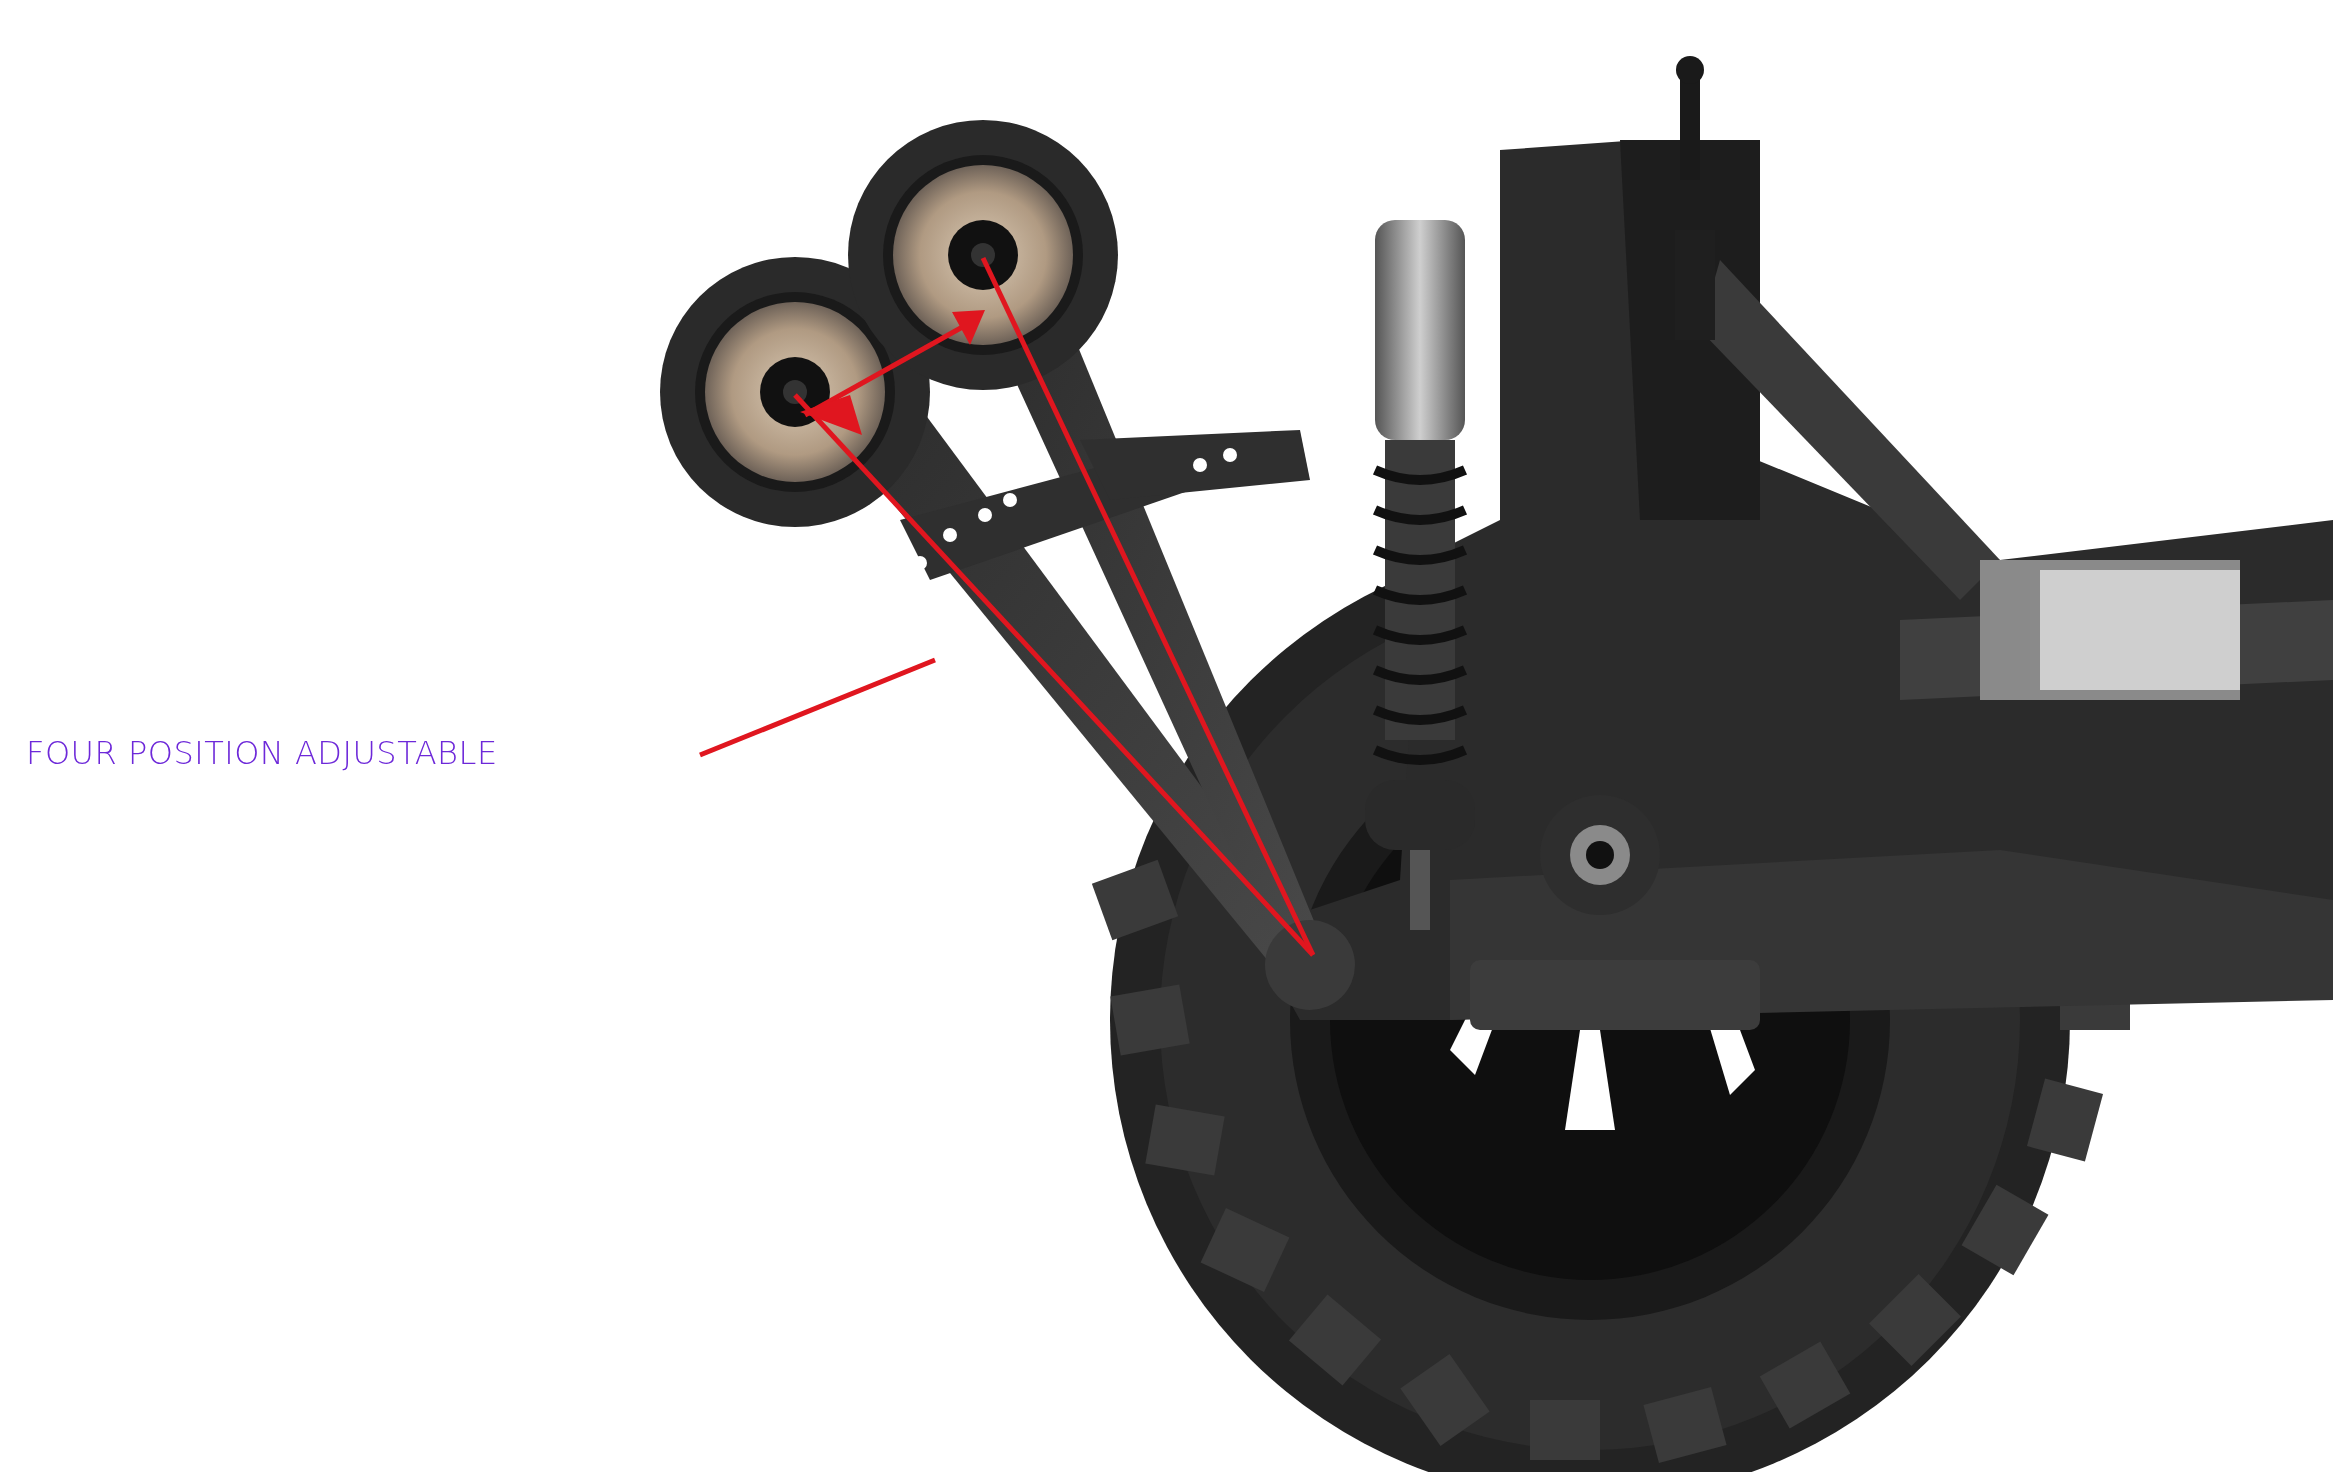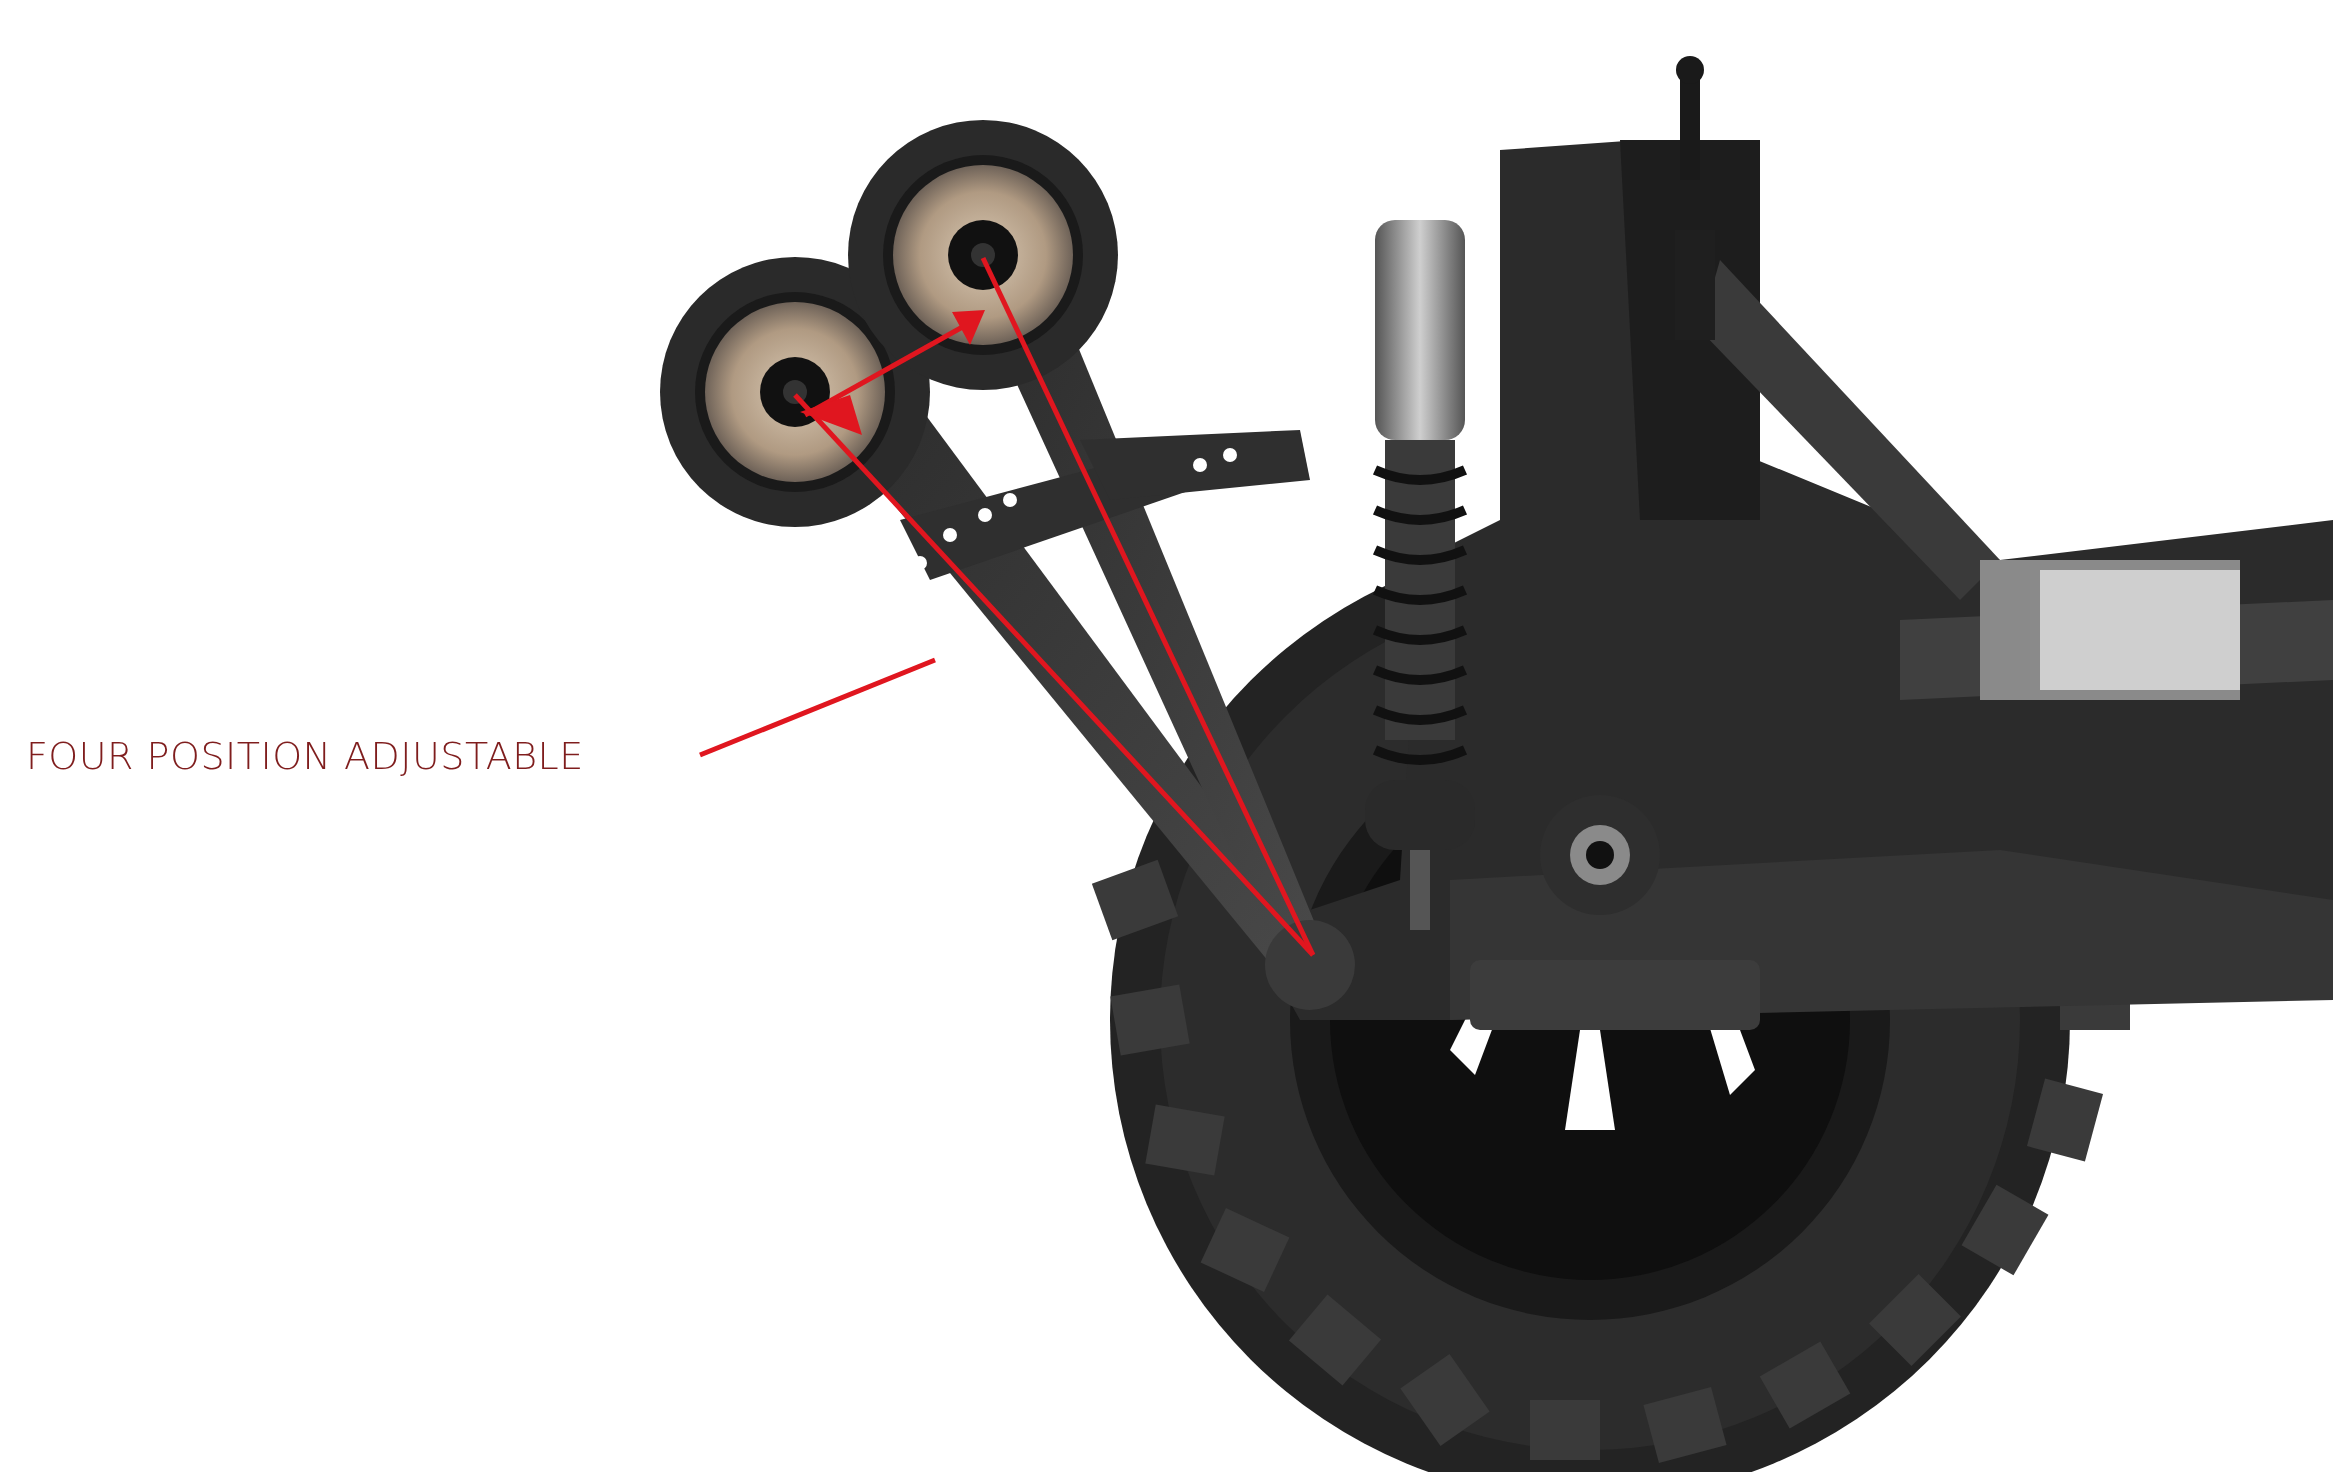--- a/index.html
+++ b/index.html
@@ -1,21 +1,21 @@
 <!DOCTYPE html>
 <html><head>
 <meta charset="utf-8">
 <style>
   html, body { margin:0; padding:0; background:#ffffff; }
   body { width:2333px; height:1472px; position:relative; overflow:hidden; font-family:"Liberation Sans", sans-serif; }
   .stage { position:absolute; left:0; top:0; width:2333px; height:1472px; }
   .callout-label {
     position:absolute; left:26px; top:734px;
-    font-family:"DejaVu Sans", sans-serif; font-size:38px; letter-spacing:0.5px;
-    color:#7f1d1d; white-space:nowrap; font-weight:300;
+    font-family:"DejaVu Sans", sans-serif; font-size:32px; letter-spacing:0.5px;
+    color:#6d28d9; white-space:nowrap; font-weight:300;
   }
   svg { position:absolute; left:0; top:0; }
 </style>
 </head>
 <body>
 
 <div class="stage">
   <svg width="2333" height="1472" viewBox="0 0 2333 1472">
     <defs>
       <radialGradient id="hub" cx="50%" cy="50%" r="50%">

